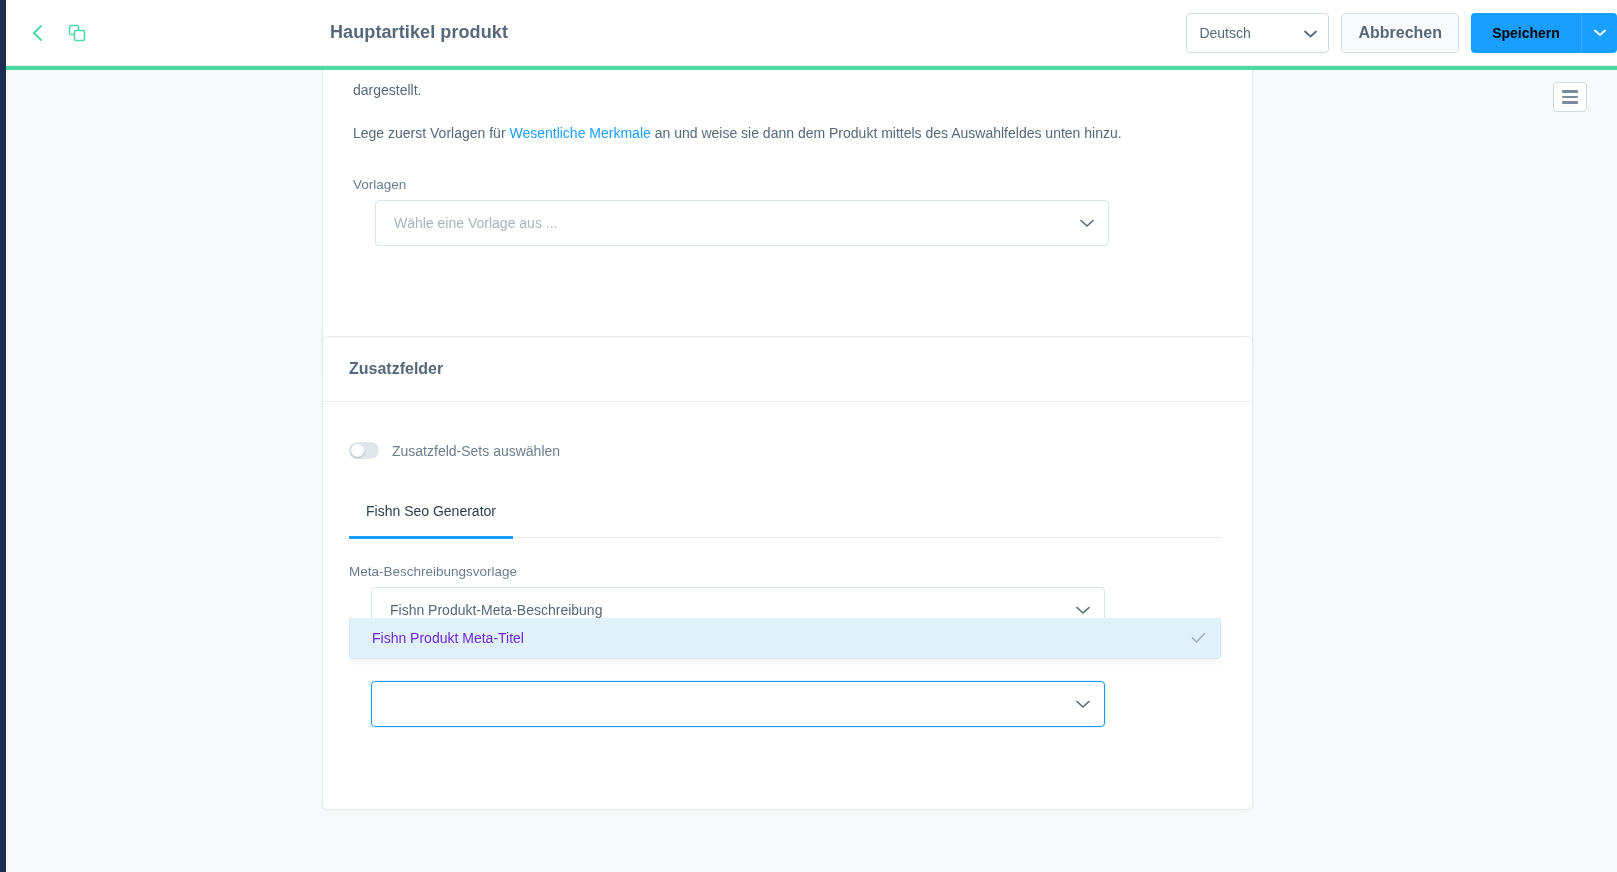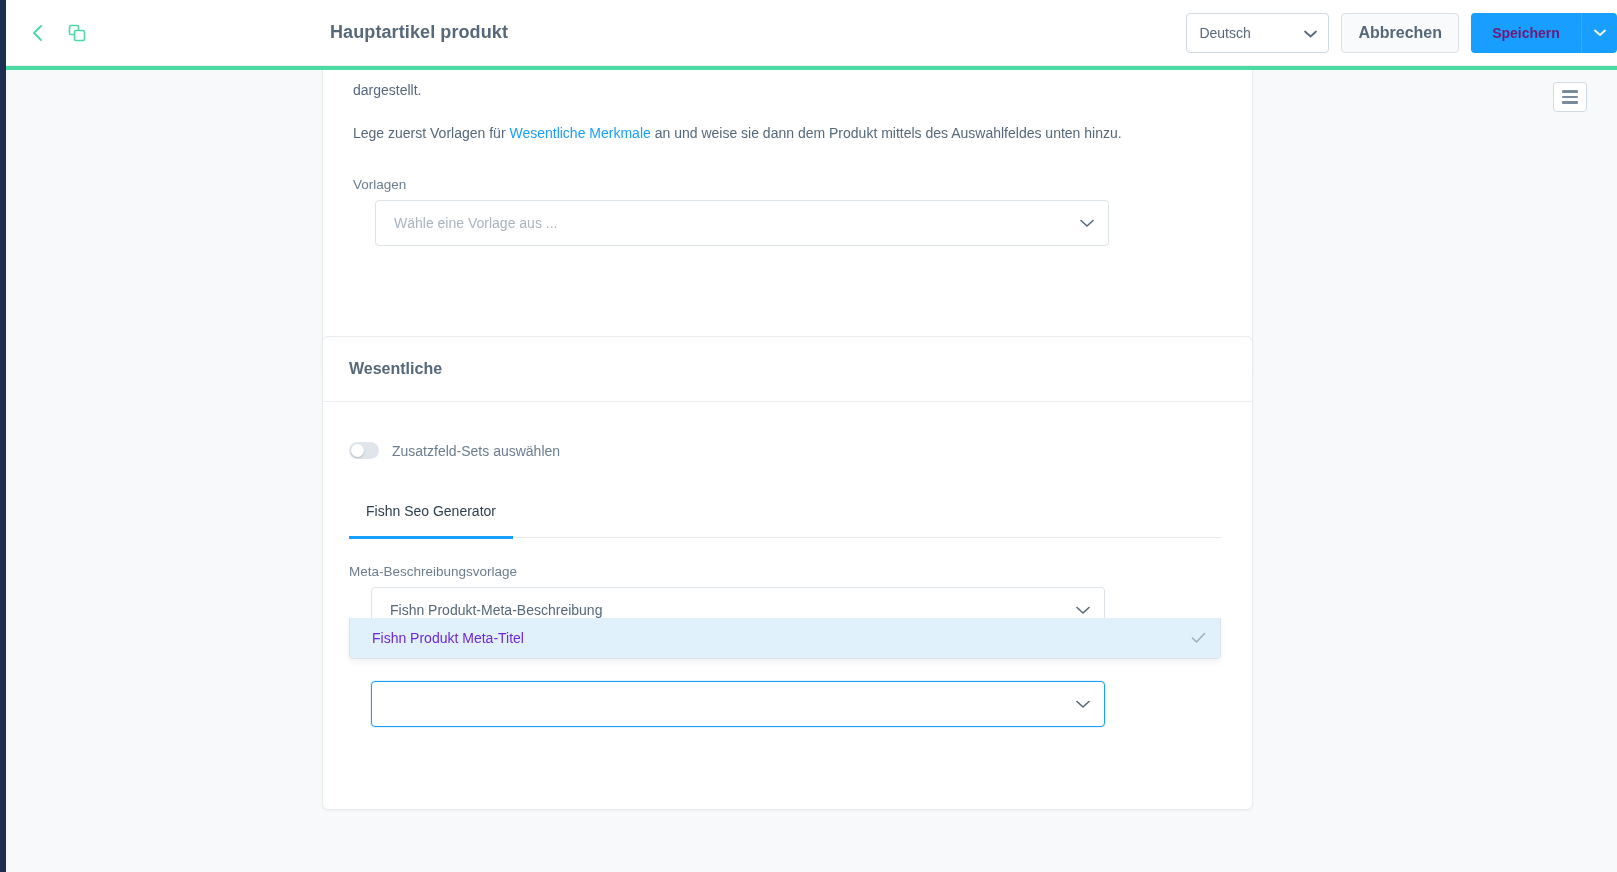--- a/index.html
+++ b/index.html
@@ -53,21 +53,21 @@
   .btn-cancel {
     height: 40px; min-width: 113px; padding: 0 16px;
     border: 1px solid #d9e1e7; border-radius: 4px; background: #f9fafb;
     font-size: 16px; font-weight: bold; color: #56687a; cursor: pointer;
     font-family: "Liberation Sans", sans-serif;
   }
   .save-group { display: flex; }
   .btn-save {
     height: 40px; min-width: 110px; padding: 0 20px;
     border: none; border-radius: 4px 0 0 4px; background: #189eff;
-    color: #701a75; font-size: 14px; font-weight: bold; cursor: pointer;
+    color: #000000; font-size: 14px; font-weight: bold; cursor: pointer;
     font-family: "Liberation Sans", sans-serif;
   }
   .btn-save-caret {
     width: 36px; height: 40px; border: none; border-left: 1px solid #39aaff;
     border-radius: 0 4px 4px 0; background: #189eff; color: #fff;
     display: flex; align-items: center; justify-content: center; cursor: pointer;
   }
 
   
   .accent-bar {
@@ -260,21 +260,21 @@
                 <path d="M1 1.5 L7 7 L13 1.5" stroke="#56687a" stroke-width="1.6" stroke-linecap="round" stroke-linejoin="round"></path>
               </svg>
             </span>
           </div>
         </div>
       </div>
     </div>
 
     <div class="card card-zusatz">
       <div class="card-header">
-        <span class="card-title">Wesentliche</span>
+        <span class="card-title">Zusatzfelder</span>
       </div>
 
       <div class="card-body">
 
         <div class="toggle-row">
           <div class="toggle"></div>
           <span class="toggle-label">Zusatzfeld-Sets auswählen</span>
         </div>
 
         <div class="tabs">

